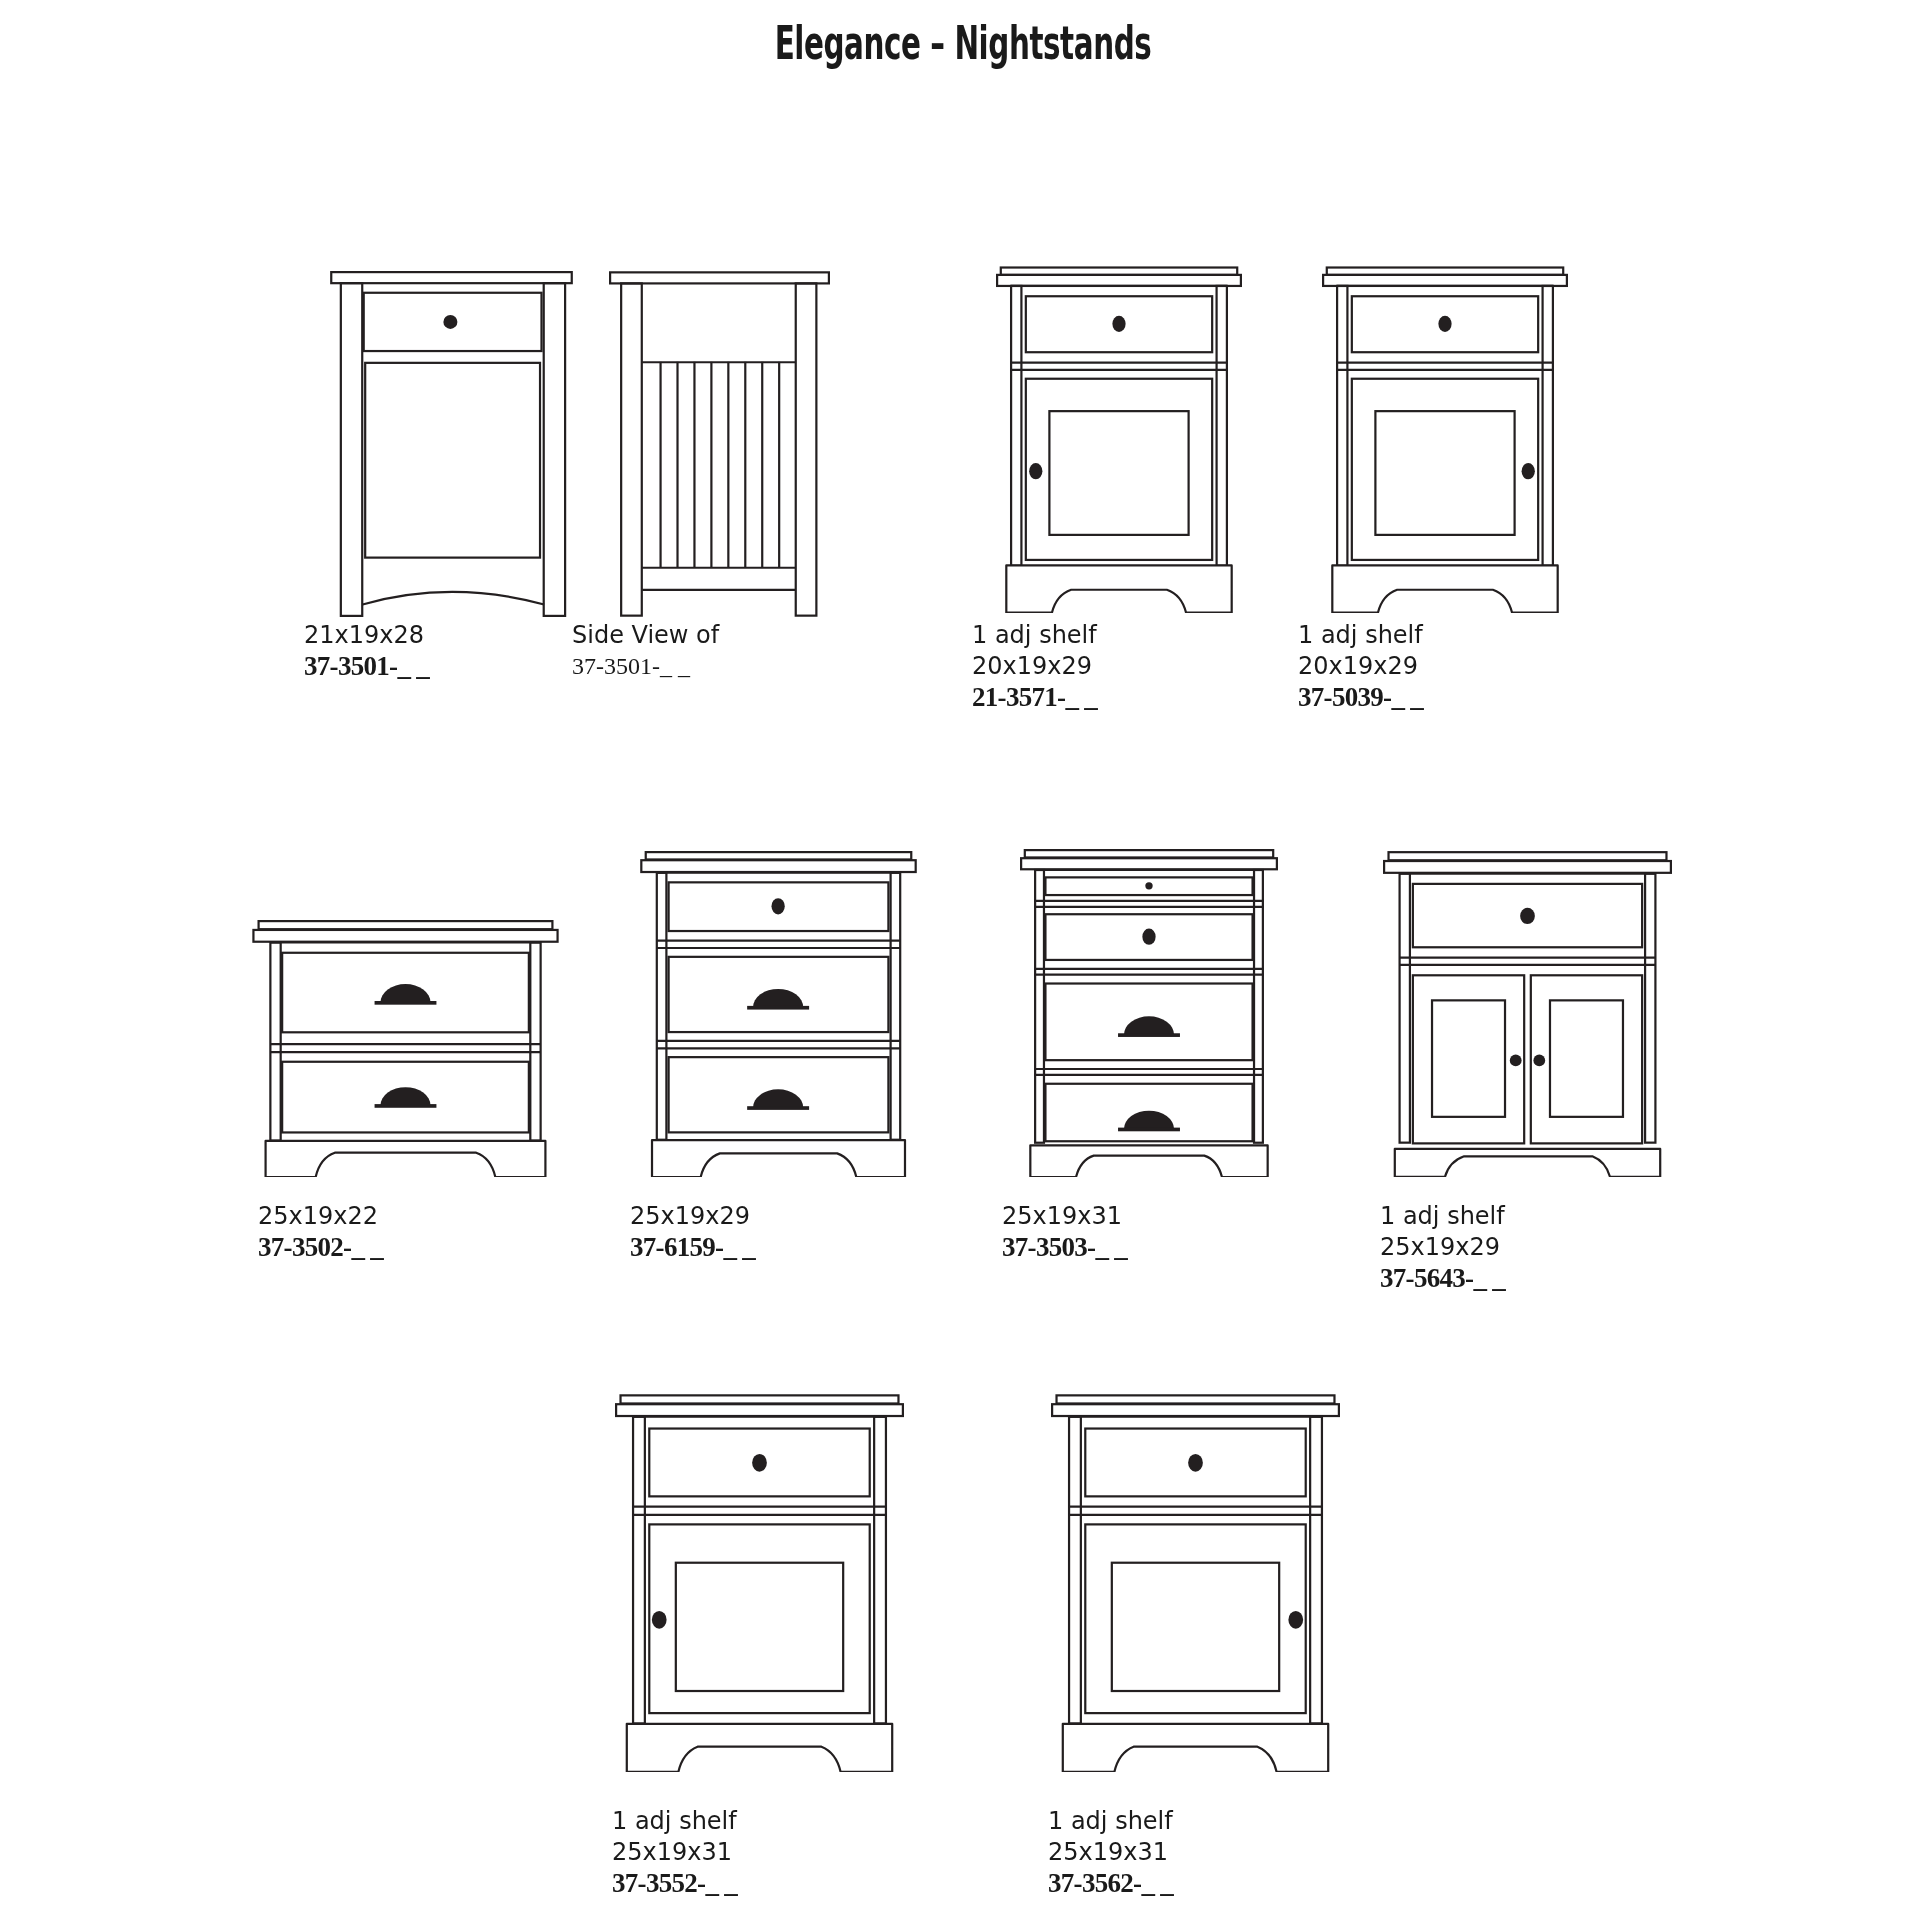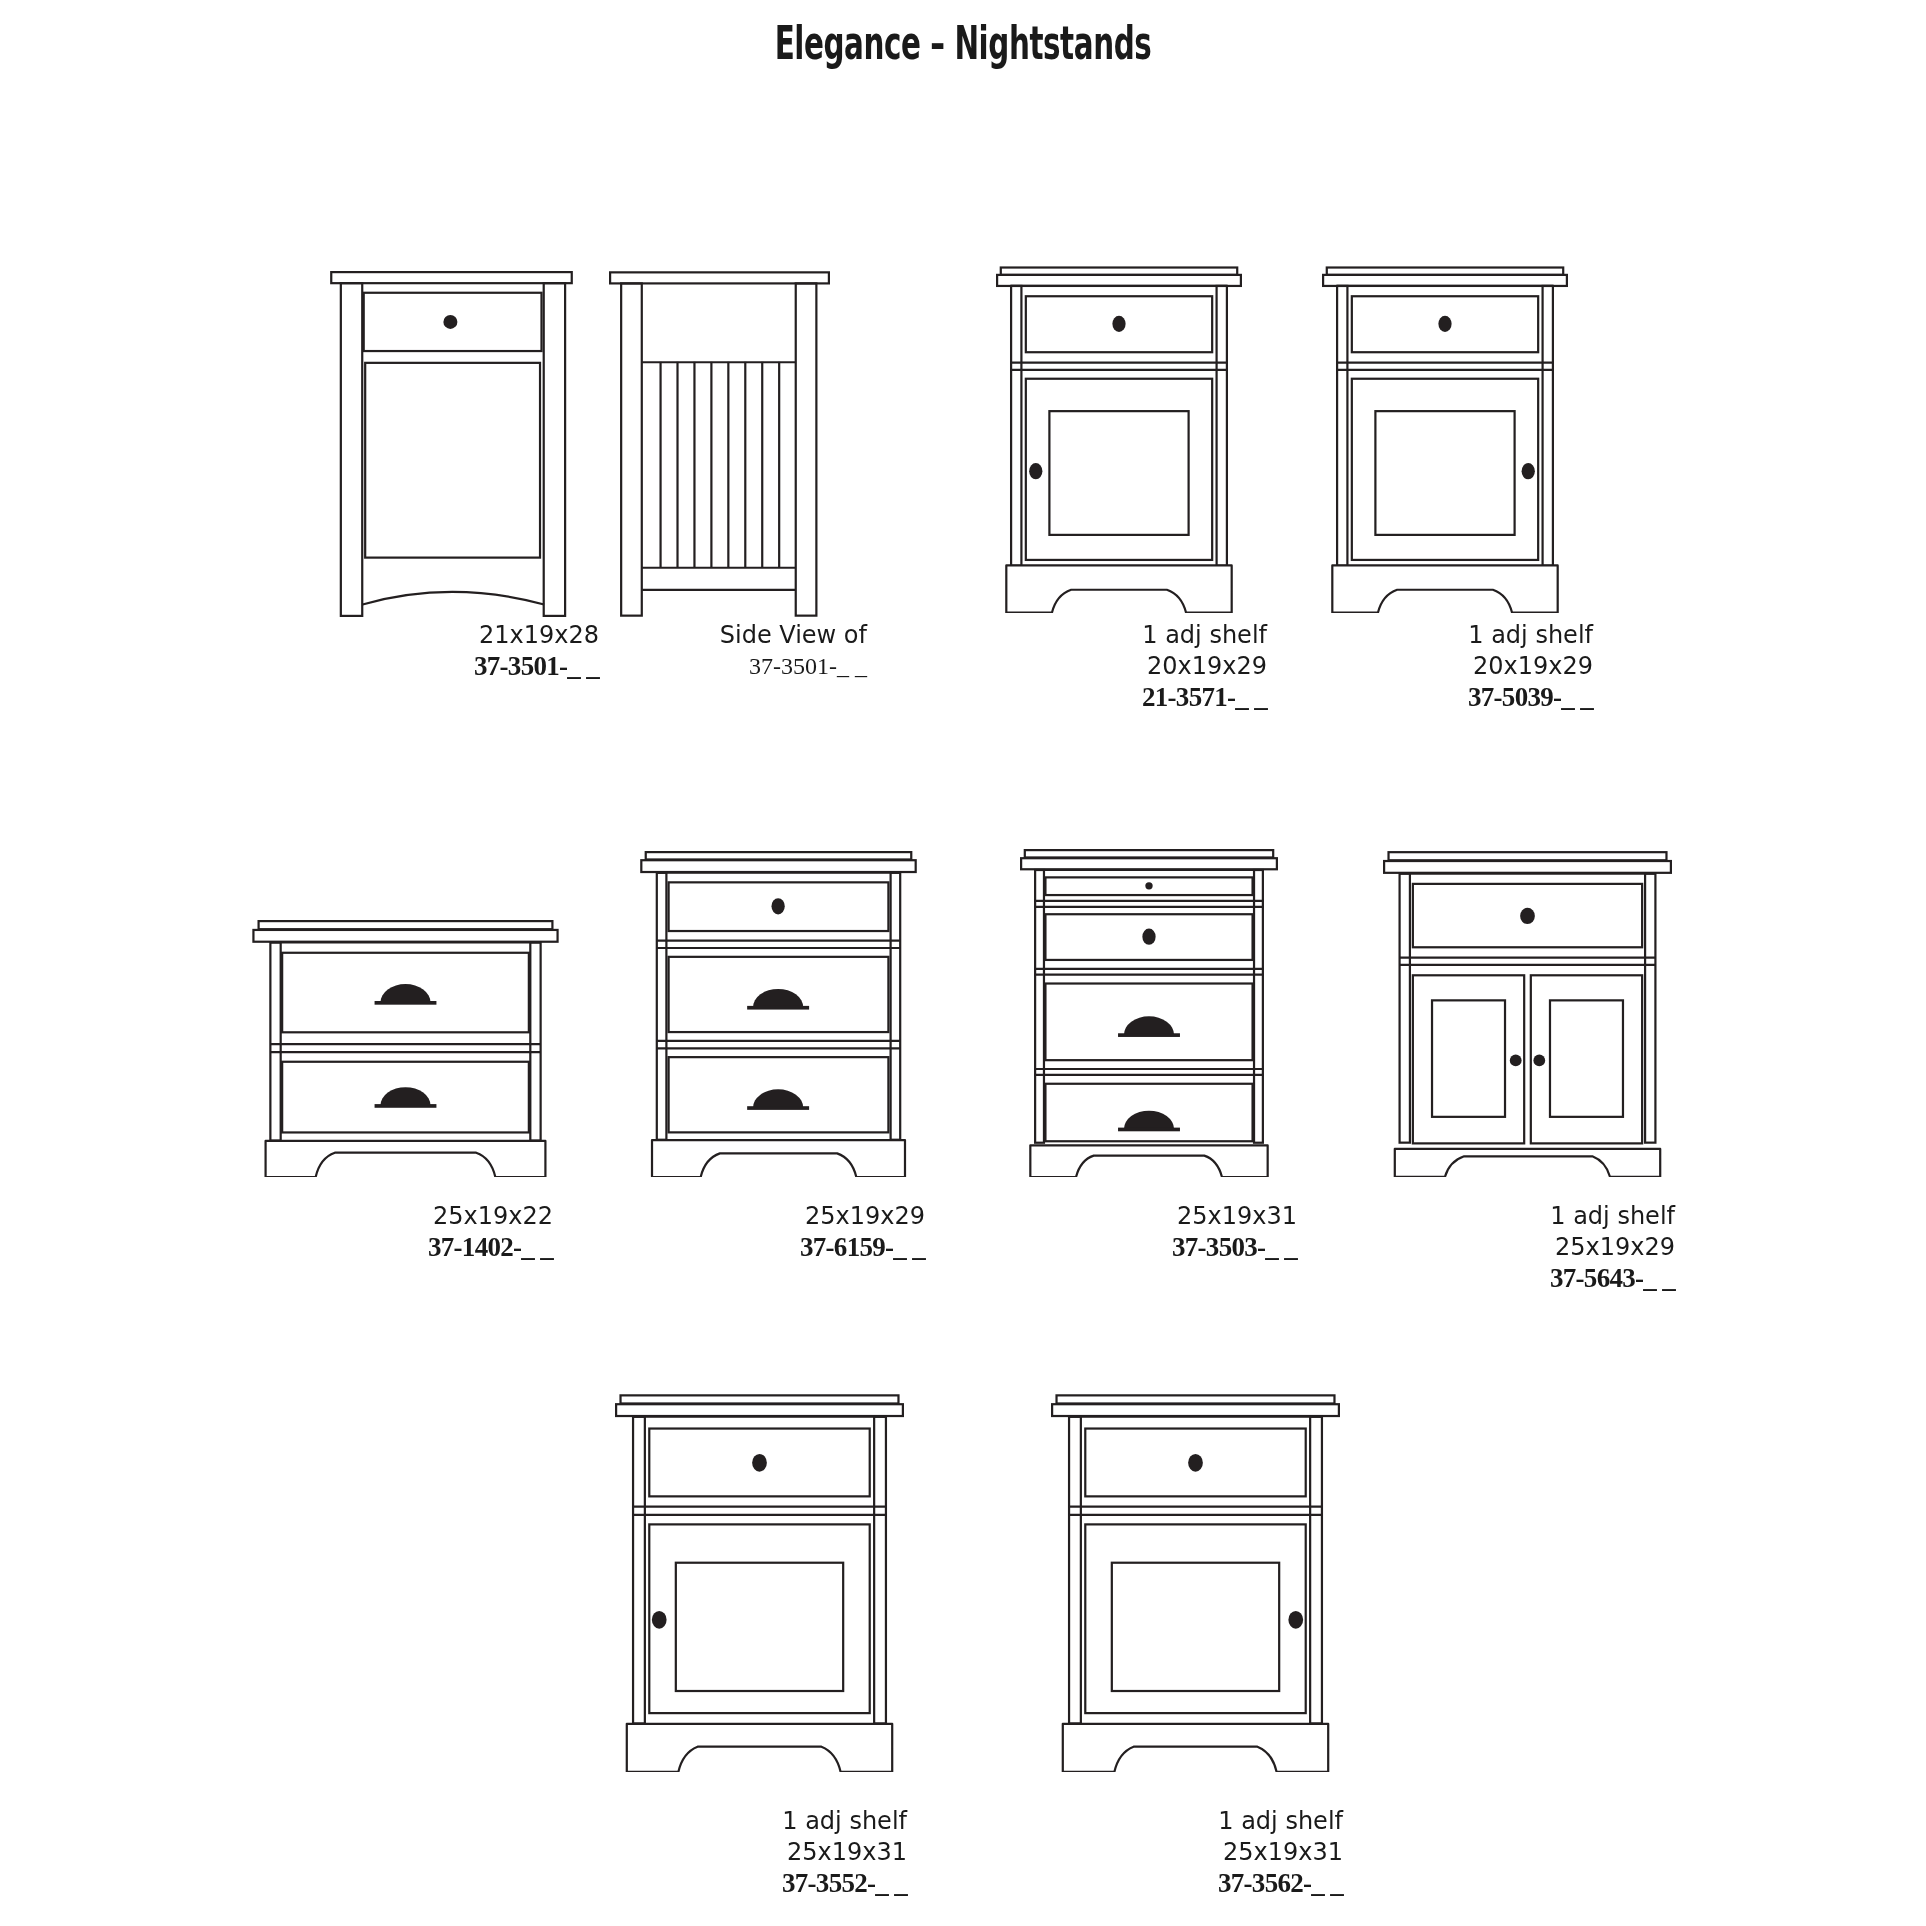--- a/index.html
+++ b/index.html
@@ -9,21 +9,21 @@
     overflow:hidden;
   }
   .page-title{
     position:absolute;top:16px;left:0;width:100%;text-align:center;
     font-size:46px;font-weight:bold;letter-spacing:-0.7px;
     transform:scaleX(0.64);transform-origin:center center;white-space:nowrap;
   }
   .fig{position:absolute;}
   .fig svg{display:block;width:100%;height:100%;}
   .caption{
-    position:absolute;width:295px;text-align:right;
+    position:absolute;width:295px;text-align:left;
     font-size:24px;line-height:31px;color:#1a1a1a;white-space:nowrap;
   }
   .caption .model{font-weight:bold;font-size:27px;letter-spacing:-0.7px;font-family:Liberation Serif, serif;}
   .caption .model.regular{font-weight:normal;font-size:24px;letter-spacing:0;}
   .ln{stroke:#231f20;stroke-width:3;fill:none;}
   .fillshape{fill:#231f20;stroke:none;}
   .plinth{fill:#ffffff;stroke:#231f20;stroke-width:3;stroke-linejoin:round;}
 </style>
 </head>
 <body>
@@ -134,21 +134,21 @@
     <rect class="ln" x="40.5" y="192.5" width="335" height="96"></rect>
     <g>
       <path class="fillshape" d="M174,252 a34,25 0 0 1 68,0 z"></path>
       <rect class="fillshape" x="166" y="250" width="84" height="5"></rect>
     </g>
     <path class="plinth" d="M18,300 H398 V349 H330 Q324,323 304,316 L112,316 Q92,323 86,349 H18 Z"></path>
   </svg>
 </div>
 <div class="caption" style="left:258px;top:1201px">
   <div>25x19x22</div>
-  <div class="model">37-1402-_ _</div>
+  <div class="model">37-3502-_ _</div>
 </div>
 
 <div class="fig" style="left:640px;top:851px;width:277px;height:326px">
   <svg viewBox="0 0 375 442">
     <rect class="ln" x="7.5" y="1.5" width="360" height="10"></rect>
     <rect class="ln" x="1.5" y="12.5" width="372" height="16"></rect>
     <rect class="ln" x="22.5" y="29.5" width="13" height="362"></rect>
     <rect class="ln" x="339.5" y="29.5" width="13" height="362"></rect>
     <line class="ln" x1="22" y1="29.5" x2="353" y2="29.5"></line>
     <rect class="ln" x="38.5" y="42.5" width="298" height="66"></rect>

